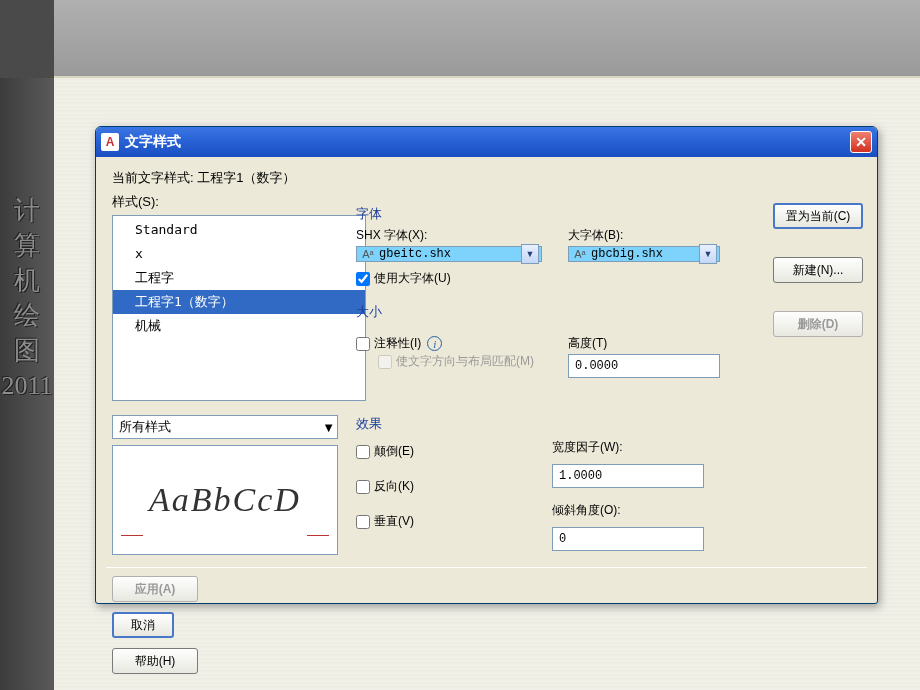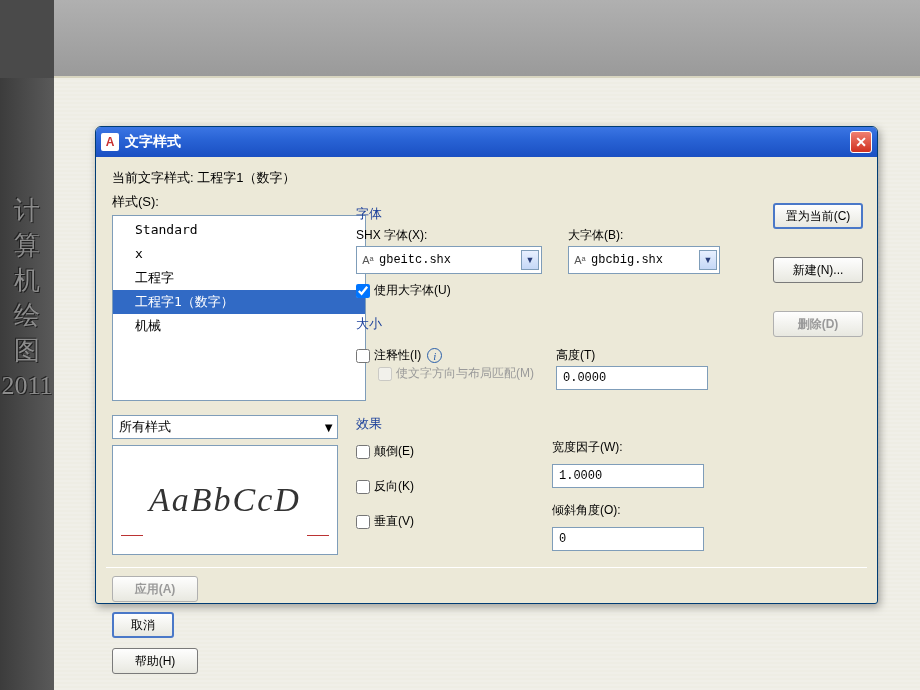--- a/index.html
+++ b/index.html
@@ -42,22 +42,22 @@
 .listbox { width: 254px; height: 186px; background: #fff; border: 1px solid #7f9db9;
   margin-top: 4px; overflow: auto; padding: 2px 0; }
 .listbox-item { padding: 2px 20px 2px 22px; font-family: SimSun, monospace; font-size: 13px;
   line-height: 20px; white-space: nowrap; cursor: default; }
 .listbox-item.selected { background: #316ac5; color: #fff; }
 .fieldset-title { color: #1a3f9a; font-size: 13px; margin-bottom: 4px; }
 .font-area { margin-left: 18px; margin-top: 14px; flex: 1; position: relative; }
 .font-row { display: flex; gap: 26px; }
 .font-col { display: flex; flex-direction: column; }
 .sublabel { font-size: 12px; margin-bottom: 2px; }
-.combo { display: flex; align-items: center; width: 186px; height: 28px;
-  background: #ffffff; border: 1px solid #7f9db9; padding: 0 2px 0 4px; }
+.combo { display: flex; align-items: center; width: 186px; height: 16px;
+  background: #7dd3fc; border: 1px solid #7f9db9; padding: 0 2px 0 4px; }
 .combo .cicon { width: 14px; height: 14px; margin-right: 4px; display:flex; align-items:center;
   justify-content:center; font-size:11px; color:#555; }
 .combo .ctext { flex: 1; font-family: "Courier New", monospace; font-size: 12px; }
 .combo .cbtn { width: 18px; height: 20px;
   background: linear-gradient(180deg, #e8f0ff, #c5d8f7);
   border: 1px solid #7f9db9; display: flex; align-items: center; justify-content: center;
   font-size: 9px; color: #2a3f7a; cursor: pointer; }
 .combo.small { width: 152px; }
 .chk { display: flex; align-items: center; margin-top: 8px; font-size: 12px; }
 .chk input { width: 14px; height: 14px; margin-right: 4px; }
@@ -65,21 +65,21 @@
   color:#2a5faa; display:inline-flex; align-items:center; justify-content:center;
   font-size:11px; font-style:italic; font-family:serif; margin-left:6px; }
 .right-buttons { position: absolute; right: -2px; top: -2px; width: 90px;
   display: flex; flex-direction: column; gap: 28px; }
 .winbtn { height: 26px; background: linear-gradient(180deg,#fefefe,#e8e8e0);
   border: 1px solid #7a7a7a; border-radius: 3px; font-size: 12px;
   display: flex; align-items: center; justify-content: center; cursor: pointer;
   white-space: nowrap; padding: 0 6px; }
 .winbtn.default { border: 2px solid #4a78c8; }
 .winbtn.disabled { color: #9a9a9a; border-color: #b0b0b0; cursor: default; font-weight: bold; }
-.size-area { margin-top: 14px; display: flex; gap: 14px; }
+.size-area { margin-top: 14px; display: flex; gap: 26px; }
 .size-left { width: 186px; }
 .size-right { width: 152px; }
 .disabled-text { color: #9a9a9a; font-size: 12px; margin-left: 22px; line-height: 1.3; margin-top:2px;}
 .textinput { width: 152px; height: 24px; background: #fff; border: 1px solid #7f9db9;
   padding: 2px 6px; font-family: "Courier New", monospace; font-size: 12px; }
 .lower { display: flex; margin-top: 14px; }
 .filter-combo { width: 226px; height: 24px; background: #fff; border: 1px solid #7f9db9;
   display: flex; align-items: center; padding: 0 2px 0 6px; }
 .filter-combo .ftxt { flex: 1; font-size: 13px; }
 .preview { width: 226px; height: 110px; background: #fff; border: 1px solid #7f9db9;

